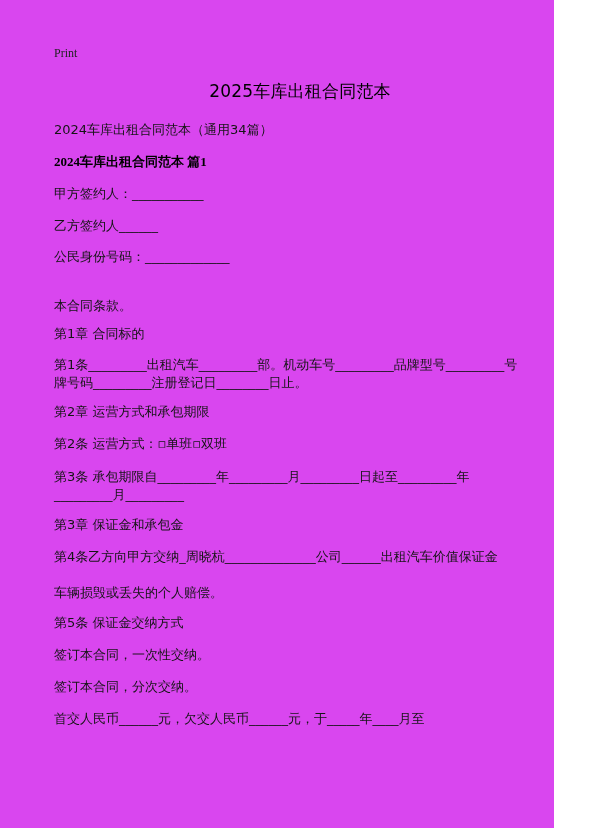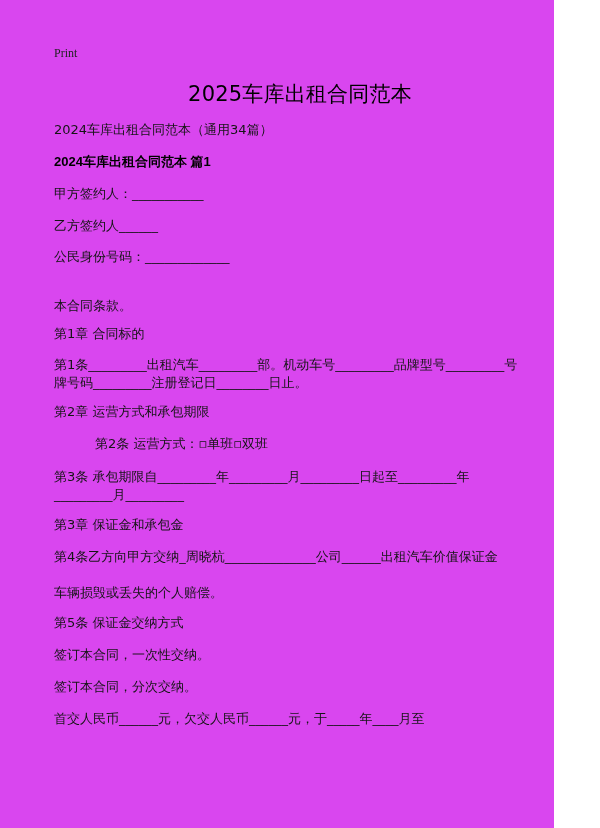--- a/index.html
+++ b/index.html
@@ -26,37 +26,37 @@
     left: 54px; top: 46px;
     font-family: "Liberation Serif", "DejaVu Serif", serif;
     font-size: 12px;
     color: #222;
   }
   .doc-title {
     position: absolute;
     left: 0; top: 80px;
     width: 600px;
     text-align: center;
-    font-size: 21px;
+    font-size: 17px;
     font-weight: normal;
     color: #000;
     letter-spacing: 0.2px;
   }
   .para {
     position: absolute;
     left: 54px;
     width: 500px;
     font-size: 13px;
     line-height: 18px;
     color: #151515;
     white-space: pre-wrap;
   }
   .bold {
     font-weight: bold;
-    font-family: Liberation Sans, sans-serif;
+    font-family: Liberation Serif, serif;
     color: #000;
   }
 </style>
 </head>
 <body>
 
 <div class="page">
   <div class="print-label">Print</div>
   <div class="doc-title">2025车库出租合同范本</div>
 
@@ -68,21 +68,21 @@
   <div class="para" style="top:248px;">公民身份号码：_____________</div>
 
   <div class="para" style="top:297px;">本合同条款。</div>
 
   <div class="para" style="top:325px;">第1章 合同标的</div>
 
   <div class="para" style="top:356px;">第1条_________出租汽车_________部。机动车号_________品牌型号_________号</div>
   <div class="para" style="top:374px;">牌号码_________注册登记日________日止。</div>
 
   <div class="para" style="top:403px;">第2章 运营方式和承包期限</div>
-  <div class="para" style="top:435px;margin-left:41px;">第2条 运营方式：▫单班▫双班</div>
+  <div class="para" style="top:435px;">第2条 运营方式：▫单班▫双班</div>
 
   <div class="para" style="top:468px;">第3条 承包期限自_________年_________月_________日起至_________年</div>
   <div class="para" style="top:486px;">_________月_________</div>
 
   <div class="para" style="top:516px;">第3章 保证金和承包金</div>
 
   <div class="para" style="top:548px;">第4条乙方向甲方交纳_周晓杭______________公司______出租汽车价值保证金</div>
   <div class="para" style="top:584px;">车辆损毁或丢失的个人赔偿。</div>
 
   <div class="para" style="top:614px;">第5条 保证金交纳方式</div>

